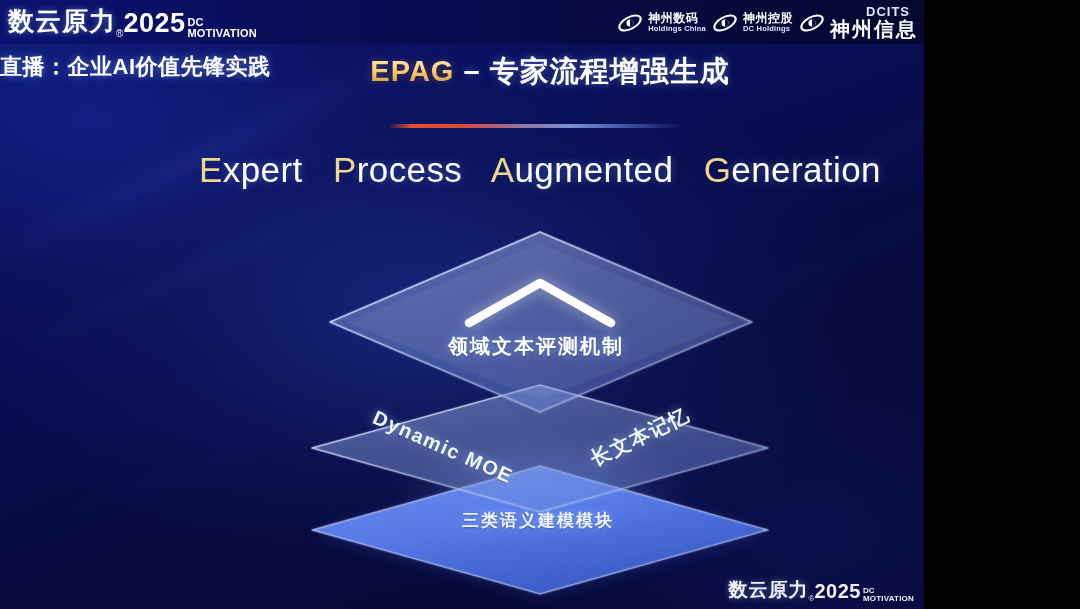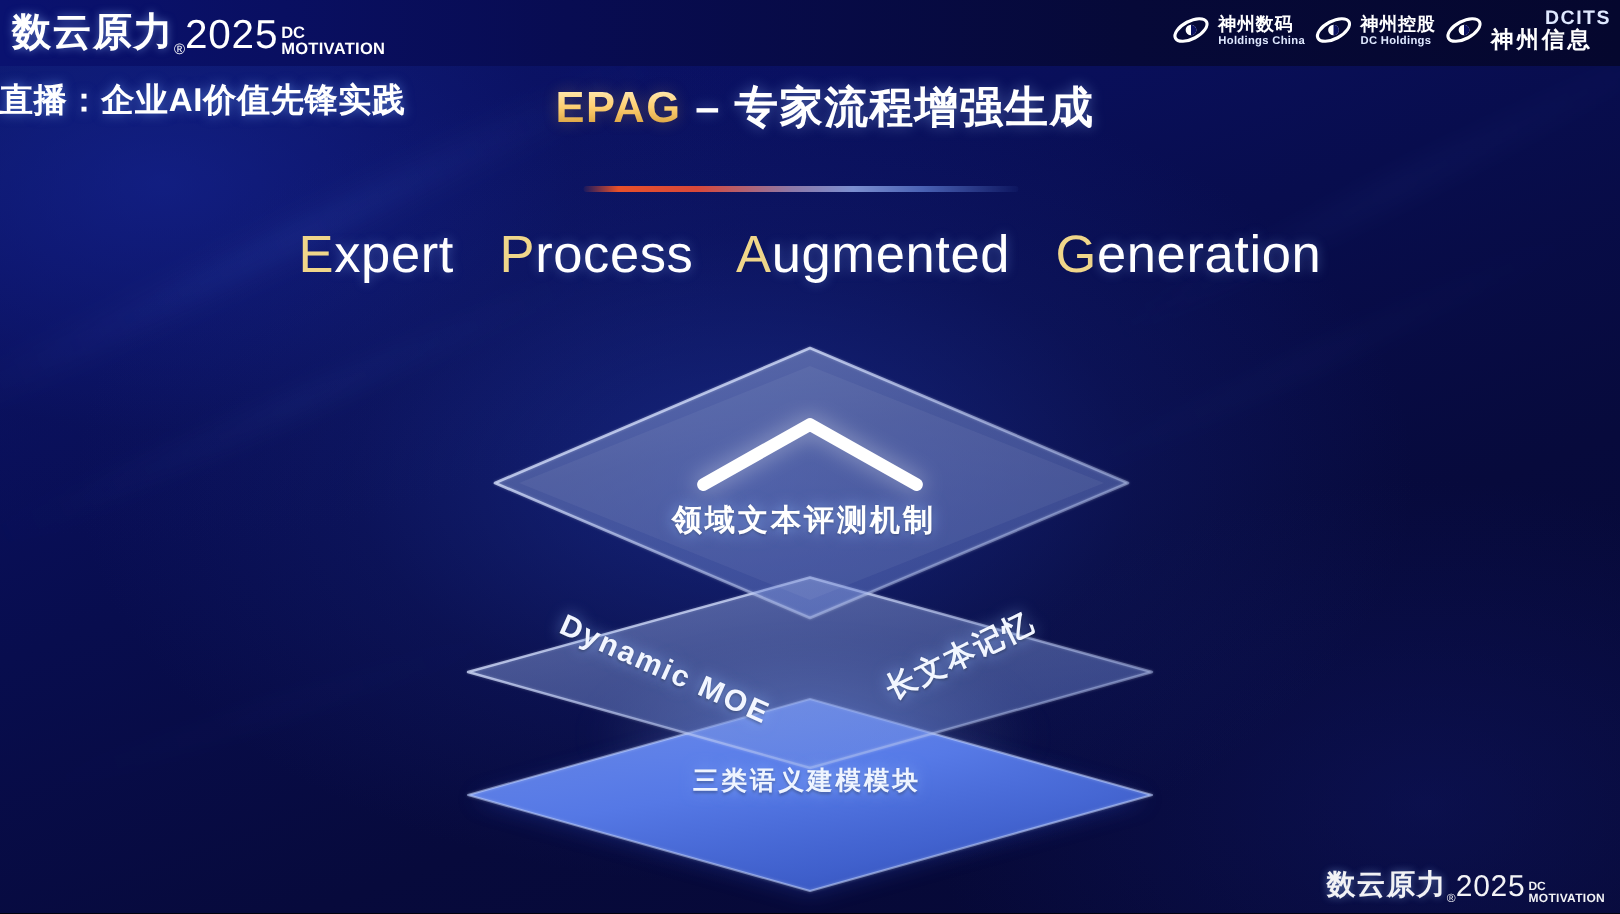--- a/index.html
+++ b/index.html
@@ -2,21 +2,21 @@
 <html><head>
 <meta charset="utf-8">
 <style>
   html, body {
     margin: 0;
     padding: 0;
     background: #000;
   }
   #stage {
     position: relative;
-    width: 1080px;
+    width: 924px;
     height: 609px;
     overflow: hidden;
     font-family: "Liberation Sans", "DejaVu Sans", sans-serif;
     background:
       radial-gradient(ellipse 620px 380px at 46% 52%, rgba(42,72,190,0.42) 0%, rgba(28,46,140,0.18) 42%, rgba(10,16,70,0) 72%),
       radial-gradient(ellipse 500px 300px at 10% 20%, rgba(24,40,150,0.55) 0%, rgba(14,22,90,0.18) 55%, rgba(8,10,56,0) 80%),
       radial-gradient(ellipse 460px 300px at 88% 88%, rgba(18,26,110,0.40) 0%, rgba(8,10,50,0) 72%),
       linear-gradient(160deg, #0b1a72 0%, #0a1166 18%, #080d4e 44%, #070a3c 68%, #060833 100%);
   }
 
@@ -49,21 +49,21 @@
     white-space: nowrap;
     color: #ffffff;
   }
   .brand-cn {
     font-weight: bold;
     letter-spacing: 1px;
     text-shadow: 0 0 6px rgba(150,190,255,.55);
   }
   .brand-reg { vertical-align: super; }
   .brand-year {
-    font-weight: normal;
+    font-weight: bold;
     letter-spacing: 0.5px;
   }
   .brand-dc {
     display: inline-flex;
     flex-direction: column;
     line-height: 1;
     align-items: flex-start;
     margin-left: 2px;
     justify-content: center;
   }
@@ -106,21 +106,21 @@
   }
   .partner {
     display: flex;
     align-items: center;
     gap: 5px;
   }
   .swirl { width: 26px; height: 26px; flex: 0 0 26px; }
   .partner-text { display: flex; flex-direction: column; line-height: 1.08; }
   .p-cn { font-size: 12px; font-weight: bold; color: #fff; letter-spacing: .5px; }
   .p-en { font-size: 7.5px; font-weight: bold; color: #dfe8ff; letter-spacing: .2px; }
-  .p-cn.big { font-size: 15px; letter-spacing: 2px; }
+  .p-cn.big { font-size: 20px; letter-spacing: 2px; }
   .p-en.big { font-size: 13px; letter-spacing: 1px; margin-left: 36px; }
   .partner.dcits .partner-text { flex-direction: column-reverse; }
 
   
   .main-title {
     position: absolute;
     left: 0; top: 52px;
     width: 1080px;
     text-align: center;
     font-size: 29px;

